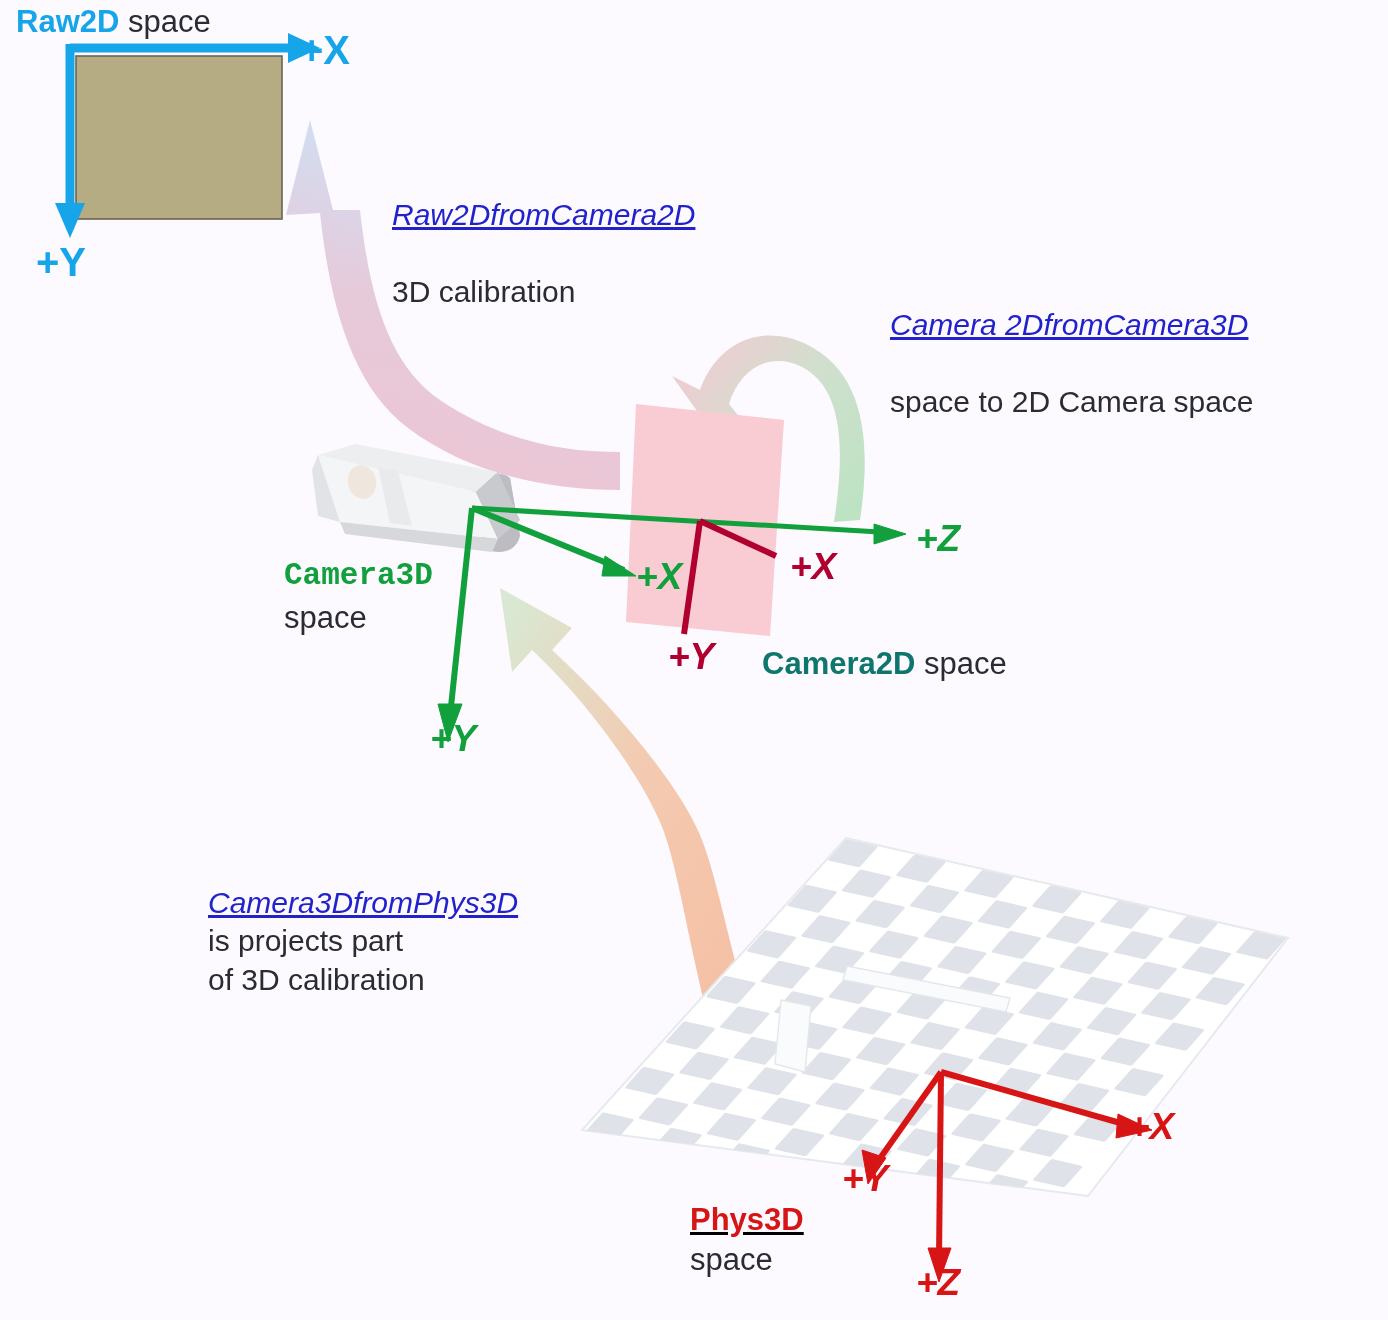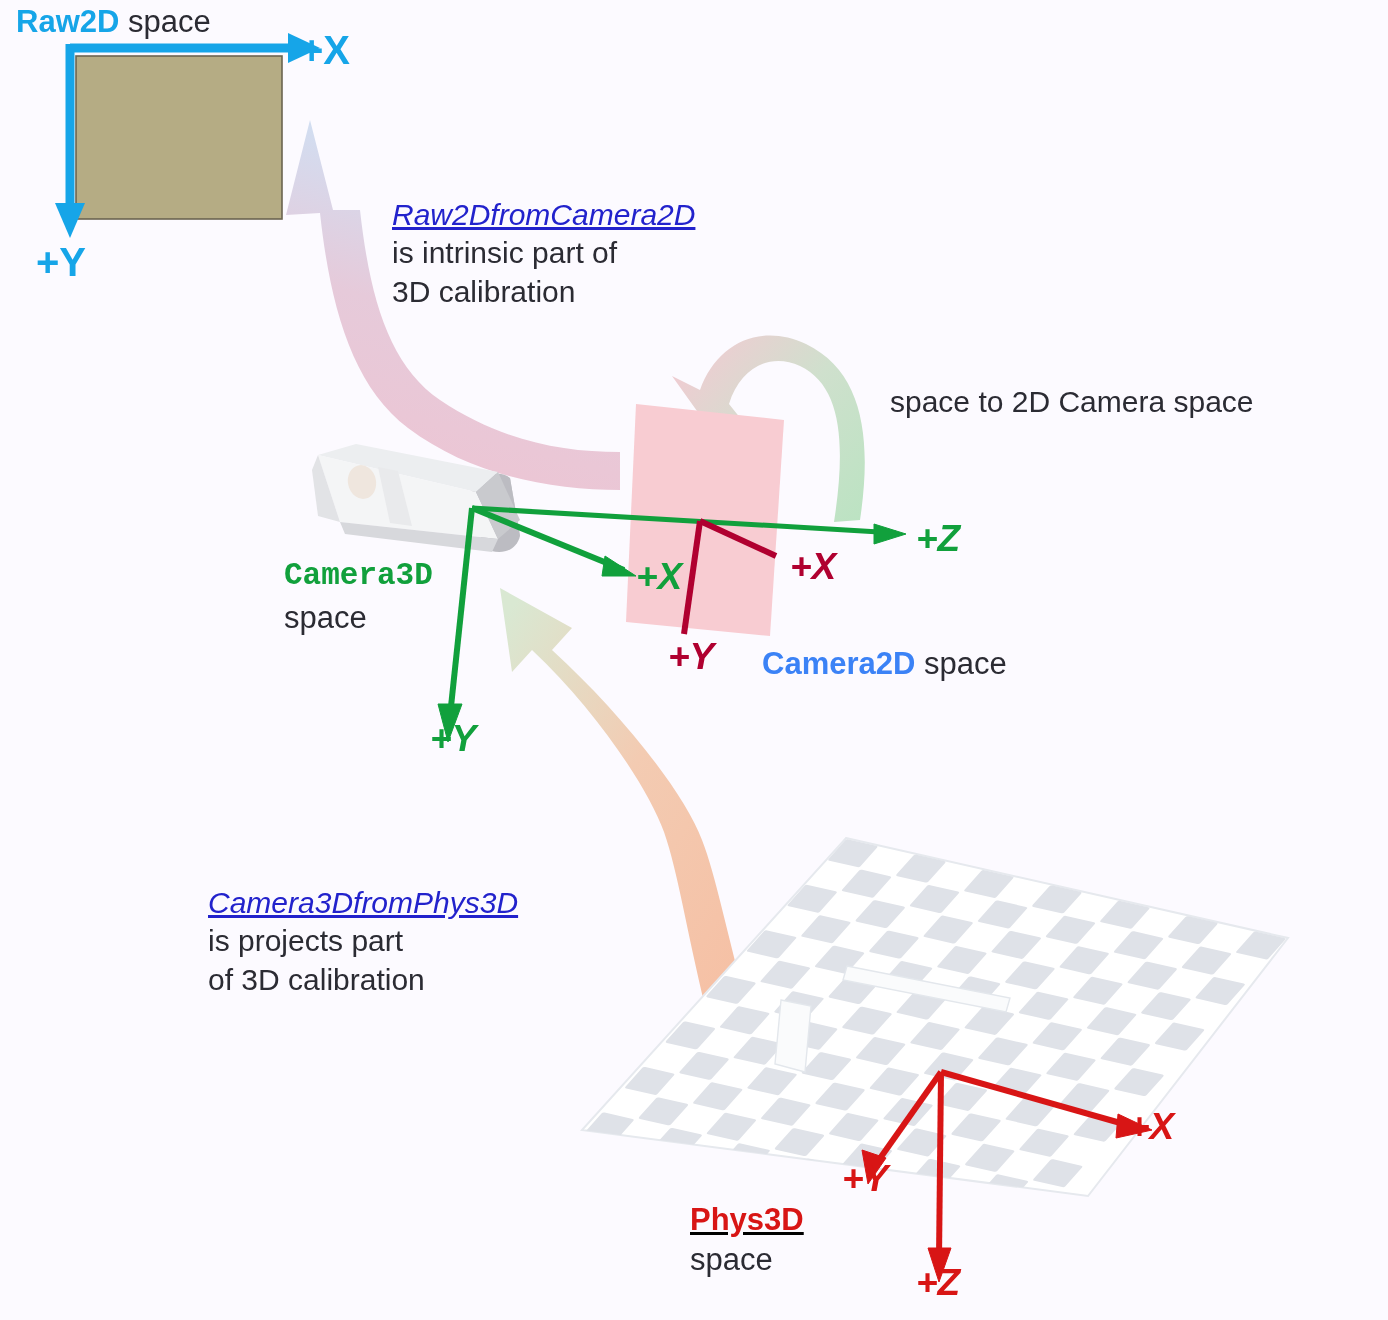--- a/index.html
+++ b/index.html
@@ -104,26 +104,26 @@
       <line x1="70" y1="44" x2="70" y2="205" stroke="#16a5e8" stroke-width="9"></line>
       <polygon points="55,203 70,238 85,203" fill="#16a5e8"></polygon>
     </g>
   </svg>
 
   <div class="axis-lbl" style="left:300px;top:28px;font-size:40px;color:#16a5e8;">+X</div>
   <div class="axis-lbl" style="left:36px;top:240px;font-size:40px;color:#16a5e8;">+Y</div>
 
   <div class="lbl xform" style="left:392px;top:160px;margin-top:36px;">
     <span class="link">Raw2DfromCamera2D</span><br>
-    <span>is intrinsic part of</span><br>
+    <br>
     <span>3D calibration</span>
   </div>
 
   <div class="lbl xform" style="left:890px;top:306px;">
-    <br>
+    <span class="link">Camera 2DfromCamera3D</span><br>
     <br>
     <span>space to 2D Camera space</span>
   </div>
 
   <div class="lbl xform" style="left:208px;top:840px;margin-top:44px;">
     <span class="link">Camera3DfromPhys3D</span><br>
     <span>is projects part</span><br>
     <span>of 3D calibration</span>
   </div>
 
@@ -185,21 +185,21 @@
   <div class="lbl space-sub" style="left:284px;top:598px;">space</div>
 
   <div class="axis-lbl" style="left:636px;top:556px;font-size:37px;font-style:italic;color:#11a03c;">+X</div>
   <div class="axis-lbl" style="left:430px;top:718px;font-size:37px;font-style:italic;color:#11a03c;">+Y</div>
   <div class="axis-lbl" style="left:916px;top:518px;font-size:37px;font-style:italic;color:#11a03c;">+Z</div>
 
   <div class="axis-lbl" style="left:790px;top:546px;font-size:37px;font-style:italic;color:#b00030;">+X</div>
   <div class="axis-lbl" style="left:668px;top:636px;font-size:37px;font-style:italic;color:#b00030;">+Y</div>
 
   <div class="lbl space-title" style="left:762px;top:644px;">
-    <b style="color:#3b82f6;">Camera2D</b><span style="color:#2b2b33;"> space</span>
+    <b style="color:#0f766e;">Camera2D</b><span style="color:#2b2b33;"> space</span>
   </div>
 
   <svg class="layer">
 
     <polygon points="846,838 1288,938 1088,1196 582,1130" fill="#ffffff" stroke="#e6e9ee" stroke-width="2"></polygon>
 
     <g clip-path="url(#plateClip)">
       <g transform="translate(846,838) matrix(0.3400,0.0769,-0.2031,0.2277,0,0)">
         <g id="checkers">
             <rect x="3" y="3" width="94" height="94" rx="6" fill="#dfe2e8"></rect>

